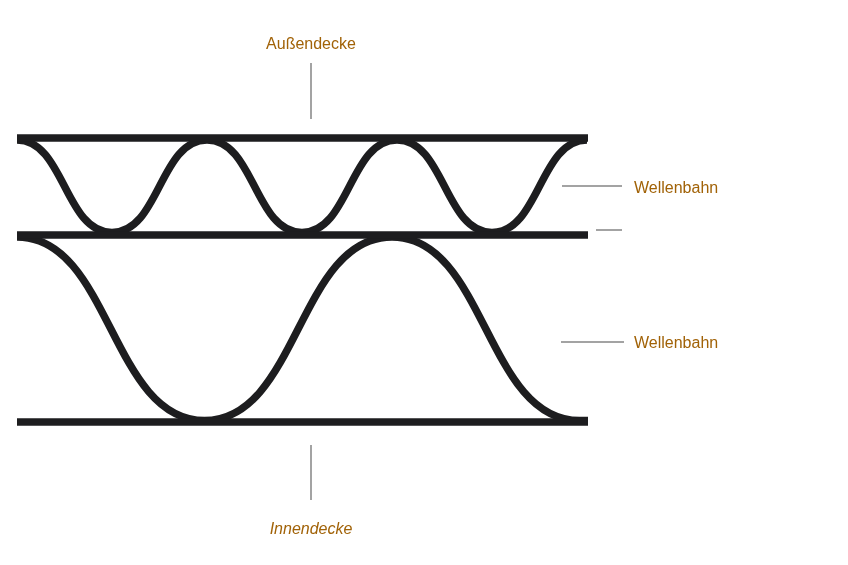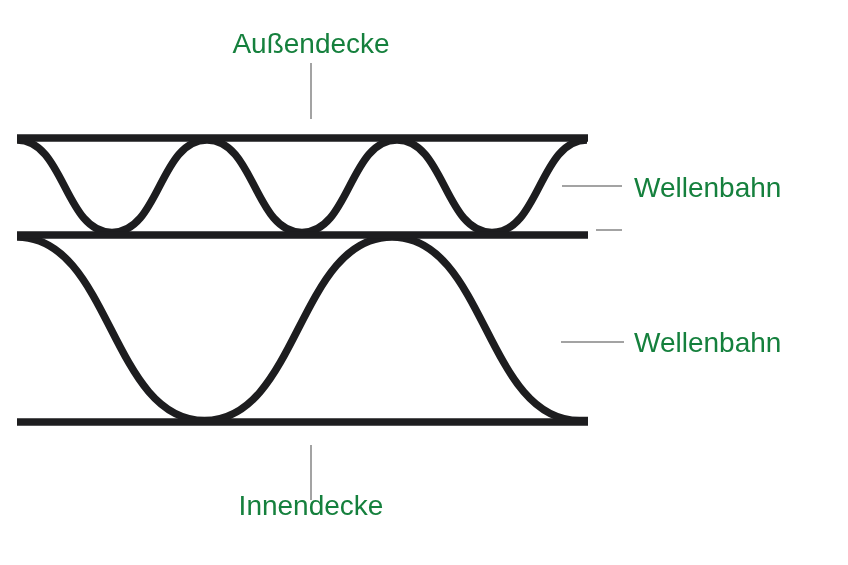--- a/index.html
+++ b/index.html
@@ -15,23 +15,23 @@
     background: #ffffff;
     overflow: hidden;
   }
   #diagram-svg {
     position: absolute;
     left: 0;
     top: 0;
   }
   .label {
     position: absolute;
-    font-size: 28px;
+    font-size: 16px;
     line-height: 25px;
-    color: #15803d;
+    color: #a16207;
     white-space: nowrap;
   }
   .label.centered {
     transform: translateX(-50%);
   }
 </style>
 </head>
 <body>
 
 <div id="stage">
@@ -63,15 +63,15 @@
     <line x1="17" y1="422" x2="588" y2="422" stroke="#1d1d1f" stroke-width="7.5"></line>
   </svg>
 
   <div class="label centered" style="left:311px; top:31px;">Außendecke</div>
 
   <div class="label" style="left:634px; top:175px;">Wellenbahn</div>
 
 
   <div class="label" style="left:634px; top:330px;">Wellenbahn</div>
 
-  <div class="label centered" style="left:311px; top:493px;">Innendecke</div>
+  <div class="label centered" style="left:311px; top:516px;font-style:italic;">Innendecke</div>
 
 </div>
 
 </body></html>

